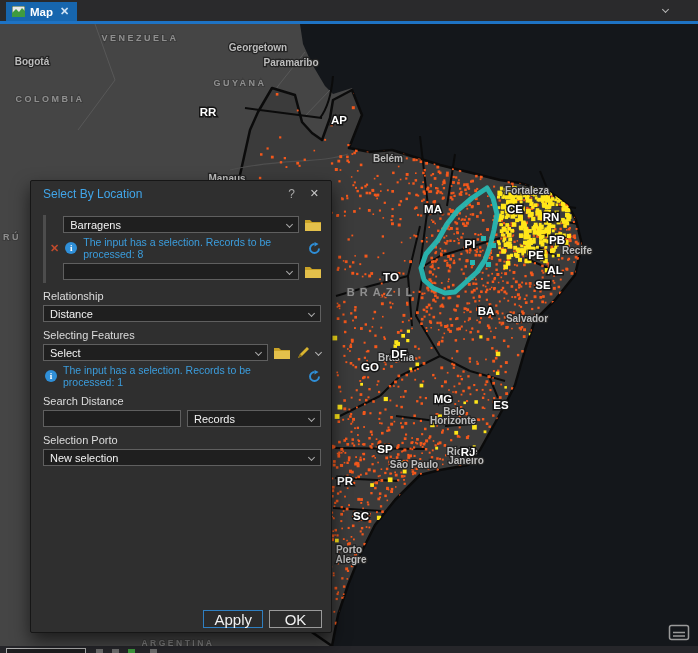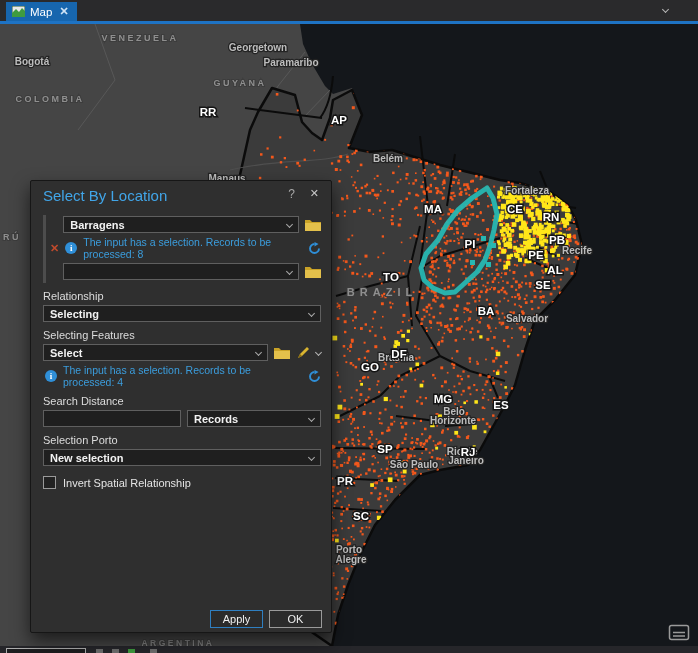--- a/index.html
+++ b/index.html
@@ -5,21 +5,21 @@
   html,body{margin:0;padding:0;background:#1b1b1d;}
   *{box-sizing:border-box;}
   #app{position:relative;width:698px;height:653px;overflow:hidden;
        font-family:"Liberation Sans",sans-serif;background:#1b1b1d;}
 
   
   #tabbar{position:absolute;left:0;top:0;width:698px;height:24px;background:#2a2a2c;
           border-bottom:3px solid #1e73c4;}
   #maptab{position:absolute;left:6px;top:2px;height:19px;background:#1766ae;
           display:flex;align-items:center;gap:5px;padding:0 8px 0 6px;cursor:default;}
-  #maptab .tlabel{color:#fff;font-size:11.5px;font-weight:normal;}
+  #maptab .tlabel{color:#fff;font-size:11.5px;font-weight:bold;}
   #maptab .tclose{color:#cfe3f5;font-size:11px;font-weight:bold;margin-left:2px;}
   #tabbar-chev{position:absolute;right:30px;top:7px;}
 
   .chev{display:inline-block;width:5px;height:5px;border-right:1.5px solid #b6b6b6;
         border-bottom:1.5px solid #b6b6b6;transform:rotate(45deg);}
 
   
   #map{position:absolute;left:0;top:24px;width:698px;height:622px;background:#14171b;}
   text{font-family:"Liberation Sans",sans-serif;}
   .lc{fill:#8f8f8f;font-size:9px;font-weight:bold;letter-spacing:2.5px;text-anchor:middle;
@@ -39,50 +39,50 @@
   #scalebox{position:absolute;left:6px;top:2px;width:80px;height:10px;background:#1d1d1f;
             border:1px solid #aeaeae;}
   .sglyph{position:absolute;top:3px;width:7px;height:7px;background:#6f6f6f;}
   .sglyph.green{background:#3f9b3f;}
 
   
   #dialog{position:absolute;left:30px;top:180px;width:302px;height:453px;background:#2f2f2f;
           border:1px solid #161616;border-radius:2px;box-shadow:0 8px 18px rgba(0,0,0,.6);
           color:#e4e4e4;font-size:11px;}
   #dlg-head{position:relative;height:24px;padding:6px 10px 0 12px;}
-  #dlg-title{color:#41a5e8;font-size:15px;}
+  #dlg-title{color:#41a5e8;font-size:12px;}
   #dlg-help{position:absolute;right:36px;top:6px;color:#a8a8a8;font-size:12px;}
   #dlg-close{position:absolute;right:12px;top:6px;color:#c8c8c8;font-size:11px;}
   #dlg-body{padding:6px 10px 0 12px;}
   .lbl{color:#dcdcdc;margin:7px 0 3px 0;}
   .circ{display:inline-flex;width:14px;height:14px;border:1px solid #9a9a9a;border-radius:50%;
         align-items:center;justify-content:center;vertical-align:-3px;margin-left:6px;}
   .circ .chev{margin-top:-2px;}
   .dd{height:17px;background:#1f1f1f;border:1px solid #5f5f5f;display:flex;align-items:center;
-      padding:0 6px;color:#f2f2f2;font-weight:bold;position:relative;}
+      padding:0 6px;color:#f2f2f2;font-weight:normal;position:relative;}
   .dd .chev{position:absolute;right:6px;top:5px;border-color:#aaaaaa;}
   .ddrow{display:flex;align-items:center;gap:6px;margin:3px 0;}
   #infeat{display:flex;margin-top:2px;}
   #rail{width:3px;background:#4d4d4d;margin:2px 4px 0 0;}
   #redx{color:#bf4a2c;font-size:11px;font-weight:bold;align-self:center;margin-right:4px;}
   #infeat .stack{flex:1;}
   .grow{flex:1;}
   .inforow{display:flex;align-items:center;gap:6px;margin:3px 0 3px 2px;color:#3b9ddd;}
   .iicon{display:inline-flex;width:12px;height:12px;border-radius:50%;background:#2f8fd8;color:#fff;
          font-size:9px;font-weight:bold;font-family:"Liberation Serif",serif;
          align-items:center;justify-content:center;flex:none;}
   .itext{flex:1;font-size:10.5px;}
   .icbtn{display:inline-flex;align-items:center;flex:none;}
   .txt{width:138px;height:17px;background:#1f1f1f;border:1px solid #5f5f5f;color:#f2f2f2;
        font-family:"Liberation Sans",sans-serif;font-size:11px;padding:0 5px;}
   .chkrow{display:flex;align-items:center;gap:7px;margin-top:10px;}
   .chk{width:13px;height:13px;background:#222;border:1px solid #9a9a9a;}
   #dlg-buttons{position:absolute;right:9px;bottom:4px;display:flex;gap:6px;}
   .btn{height:18px;min-width:53px;background:#2b2b2b;color:#f0f0f0;border:1px solid #9a9a9a;
-       font-family:"Liberation Sans",sans-serif;font-size:11px;padding:0 10px;}
+       font-family:"Liberation Sans",sans-serif;font-size:15px;padding:0 10px;}
   .btn.primary{border:1px solid #2f7fc1;}
 </style>
 </head>
 <body>
 
 <div id="app">
 
   <div id="tabbar">
     <div id="maptab">
       <svg width="13" height="11" viewBox="0 0 13 11">
@@ -2710,21 +2710,21 @@
               <svg width="16" height="13" viewBox="0 0 16 13">
                   <path d="M0 2 h5 l2 2 h9 v9 h-16 z" fill="#c9a227"></path>
                   <path d="M0 5 h16 v8 h-16 z" fill="#e3c04b"></path>
                 </svg>
             </span>
           </div>
         </div>
       </div>
       <div class="lbl">Relationship</div>
       <div class="dd">
-        <span>Selecting</span>
+        <span>Distance</span>
           <span class="chev"></span>
       </div>
       <div class="lbl">Selecting Features</div>
       <div class="ddrow">
         <div class="dd grow">
           <span>Select</span>
             <span class="chev"></span>
         </div>
         <span class="icbtn">
           <svg width="16" height="13" viewBox="0 0 16 13">
@@ -2735,45 +2735,41 @@
         <span class="icbtn">
           <svg width="14" height="14" viewBox="0 0 14 14">
               <path d="M2 12 L4 8 L11 1 L13 3 L6 10 Z" fill="#d9b430"></path>
               <path d="M2 12 L4 8 L6 10 Z" fill="#8a6d10"></path>
             </svg>
         </span>
         <span class="chev"></span>
       </div>
       <div class="inforow">
         <span class="iicon">i</span>
-        <span class="itext">The input has a selection. Records to be processed: 4</span>
+        <span class="itext">The input has a selection. Records to be processed: 1</span>
         <span class="icbtn">
           <svg width="13" height="13" viewBox="0 0 16 16">
               <path d="M8 2.5 A5.5 5.5 0 1 0 13.5 8" fill="none" stroke="#2f8fd8" stroke-width="2.4"></path>
               <path d="M8 0 L13 2.5 L8 5.5 Z" fill="#2f8fd8"></path>
             </svg>
         </span>
       </div>
       <div class="lbl">Search Distance</div>
       <div class="ddrow">
         <input class="txt" value="" style="">
         <div class="dd grow">
           <span>Records</span>
             <span class="chev"></span>
         </div>
       </div>
       <div class="lbl">Selection Porto</div>
       <div class="dd">
         <span>New selection</span>
           <span class="chev"></span>
       </div>
-      <div class="chkrow">
-        <span class="chk"></span>
-        <span>Invert Spatial Relationship</span>
-      </div>
     </div>
     <div id="dlg-buttons">
       <button class="btn primary">Apply</button>
       <button class="btn">OK</button>
     </div>
   </div>
 
 </div>
 
 </body></html>

